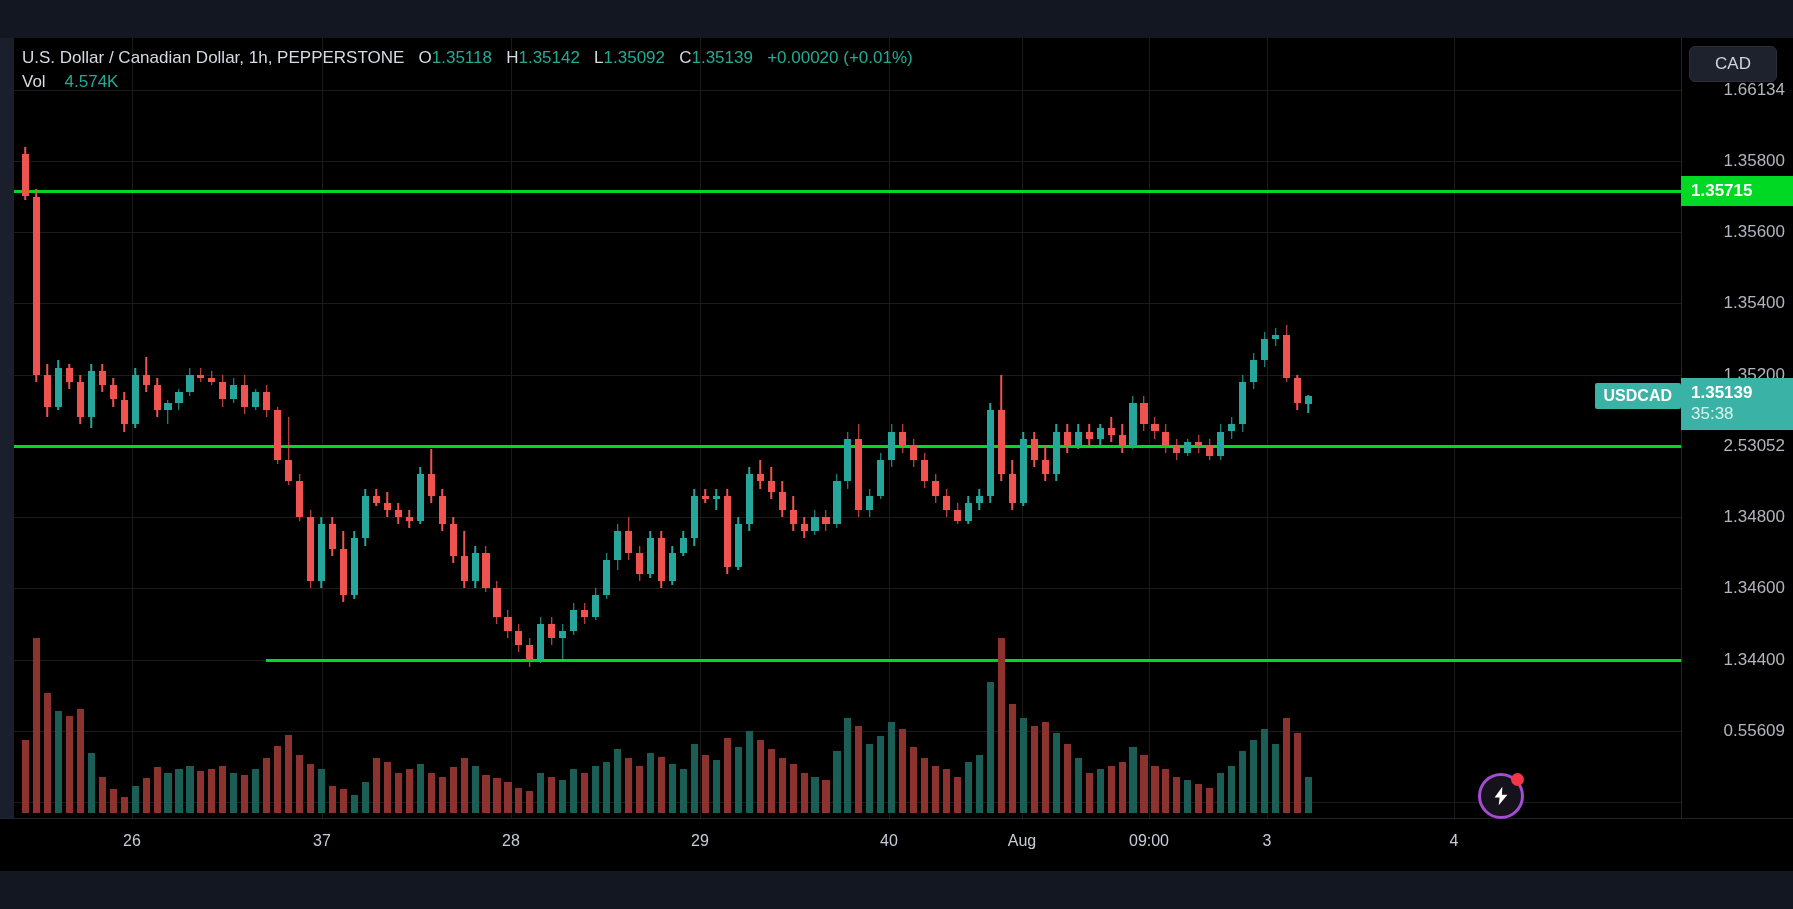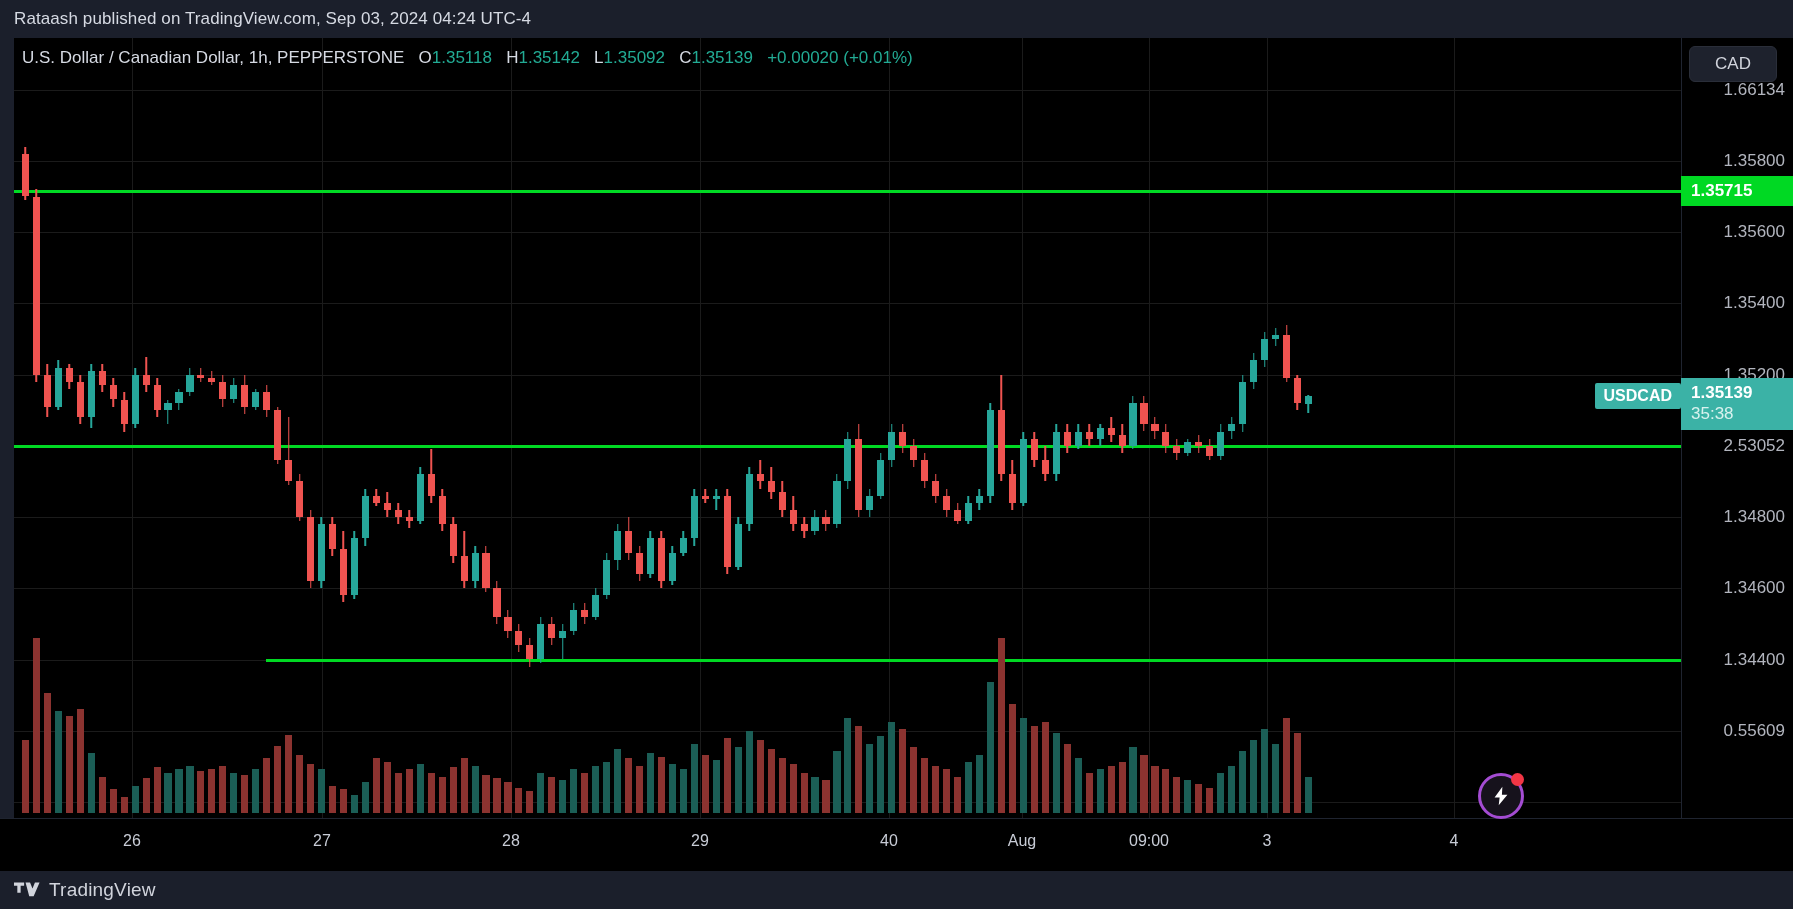--- a/index.html
+++ b/index.html
@@ -77,23 +77,20 @@
   
   .replay{position:absolute;width:40px;height:40px;border-radius:50%;background:#16121c;border:3px solid #a44cd3;}
   .replay .bolt{position:absolute;left:50%;top:50%;transform:translate(-50%,-50%);width:22px;height:22px;}
   .replay .dot{position:absolute;right:-3px;top:-3px;width:13px;height:13px;border-radius:50%;background:#f23645;}
 </style>
 </head>
 <body>
 
 <div class="app">
 
-  <div class="topbar">
-    <div class="attr">Rataash published on TradingView.com, Sep 03, 2024 04:24 UTC-4</div>
-  </div>
 
   <div class="chartwrap">
     <div class="leftgutter"></div>
 
     <div class="plot" id="plot">
         <div class="gl" style="top: 51.6px;"></div>
         <div class="gl" style="top: 122.9px;"></div>
         <div class="gl" style="top: 194.1px;"></div>
         <div class="gl" style="top: 265.3px;"></div>
         <div class="gl" style="top: 336.6px;"></div>
@@ -710,20 +707,25 @@
 
     <div class="legend">
       <div class="legrow">
         <span class="sym">U.S. Dollar / Canadian Dollar, 1h, PEPPERSTONE</span>
         <span class="lbl">&nbsp;&nbsp;</span><span class="lbl">O</span><span class="tv">1.35118</span>
         <span class="lbl">&nbsp;&nbsp;</span><span class="lbl">H</span><span class="tv">1.35142</span>
         <span class="lbl">&nbsp;&nbsp;</span><span class="lbl">L</span><span class="tv">1.35092</span>
         <span class="lbl">&nbsp;&nbsp;</span><span class="lbl">C</span><span class="tv">1.35139</span>
         <span class="lbl">&nbsp;&nbsp;</span><span class="tv">+0.00020 (+0.01%)</span>
       </div>
+      <div class="legrow volrow">
+        <span class="lbl">Vol</span>
+        <span>&nbsp;&nbsp;</span>
+        <span class="tv">4.574K</span>
+      </div>
     </div>
 
     <div class="axisR" id="axisR">
         <div class="pl" style="top: 51.6px;">1.66134</div>
         <div class="pl" style="top: 122.9px;">1.35800</div>
         <div class="pl" style="top: 194.1px;">1.35600</div>
         <div class="pl" style="top: 265.3px;">1.35400</div>
         <div class="pl" style="top: 336.6px;">1.35200</div>
         <div class="pl" style="top: 407.8px;">2.53052</div>
         <div class="pl" style="top: 479px;">1.34800</div>
@@ -733,43 +735,34 @@
         <div class="pl" style="top: 764px; margin-top: 48px;">1.34000</div>
         <div class="pbadge green" style="top: 153.2px;">1.35715</div>
         <div class="ptag" style="top: 366.3px;">
           <div class="v">1.35139</div>
           <div class="t">35:38</div>
         </div>
       </div>
 
     <div class="axisB" id="axisB">
         <div class="tl" style="left: 132px;">26</div>
-        <div class="tl" style="left: 322px;">27</div>
+        <div class="tl" style="left: 322px;">37</div>
         <div class="tl" style="left: 511px;">28</div>
         <div class="tl" style="left: 700px;">29</div>
         <div class="tl" style="left: 889px;">40</div>
         <div class="tl" style="left: 1022px;">Aug</div>
         <div class="tl" style="left: 1149px;">09:00</div>
         <div class="tl" style="left: 1267px;">3</div>
         <div class="tl" style="left: 1454px;">4</div>
       </div>
   </div>
 
   <div class="cadbtn">CAD</div>
 
   <div class="replay" style="left:1478px;top:773px;">
     <svg class="bolt" viewBox="0 0 24 24">
       <path d="M13.5 2 5 13.5h5.5L9.5 22 19 10.5h-6L13.5 2z" fill="#ffffff"></path>
     </svg>
     <div class="dot"></div>
   </div>
 
-  <div class="botbar">
-    <div class="tvlogo">
-      <svg class="mark" viewBox="0 0 36 22">
-        <path d="M0 0h14v4.5H9.2V14H4.6V4.5H0V0z" fill="#d1d4dc"></path>
-        <path d="M16 0h6.2l3.4 8.4L29 0h6.4l-8.2 19h-6.1L16 0z" fill="#d1d4dc"></path>
-      </svg>
-      <div class="name">TradingView</div>
-    </div>
-  </div>
 
 </div>
 
 </body></html>

